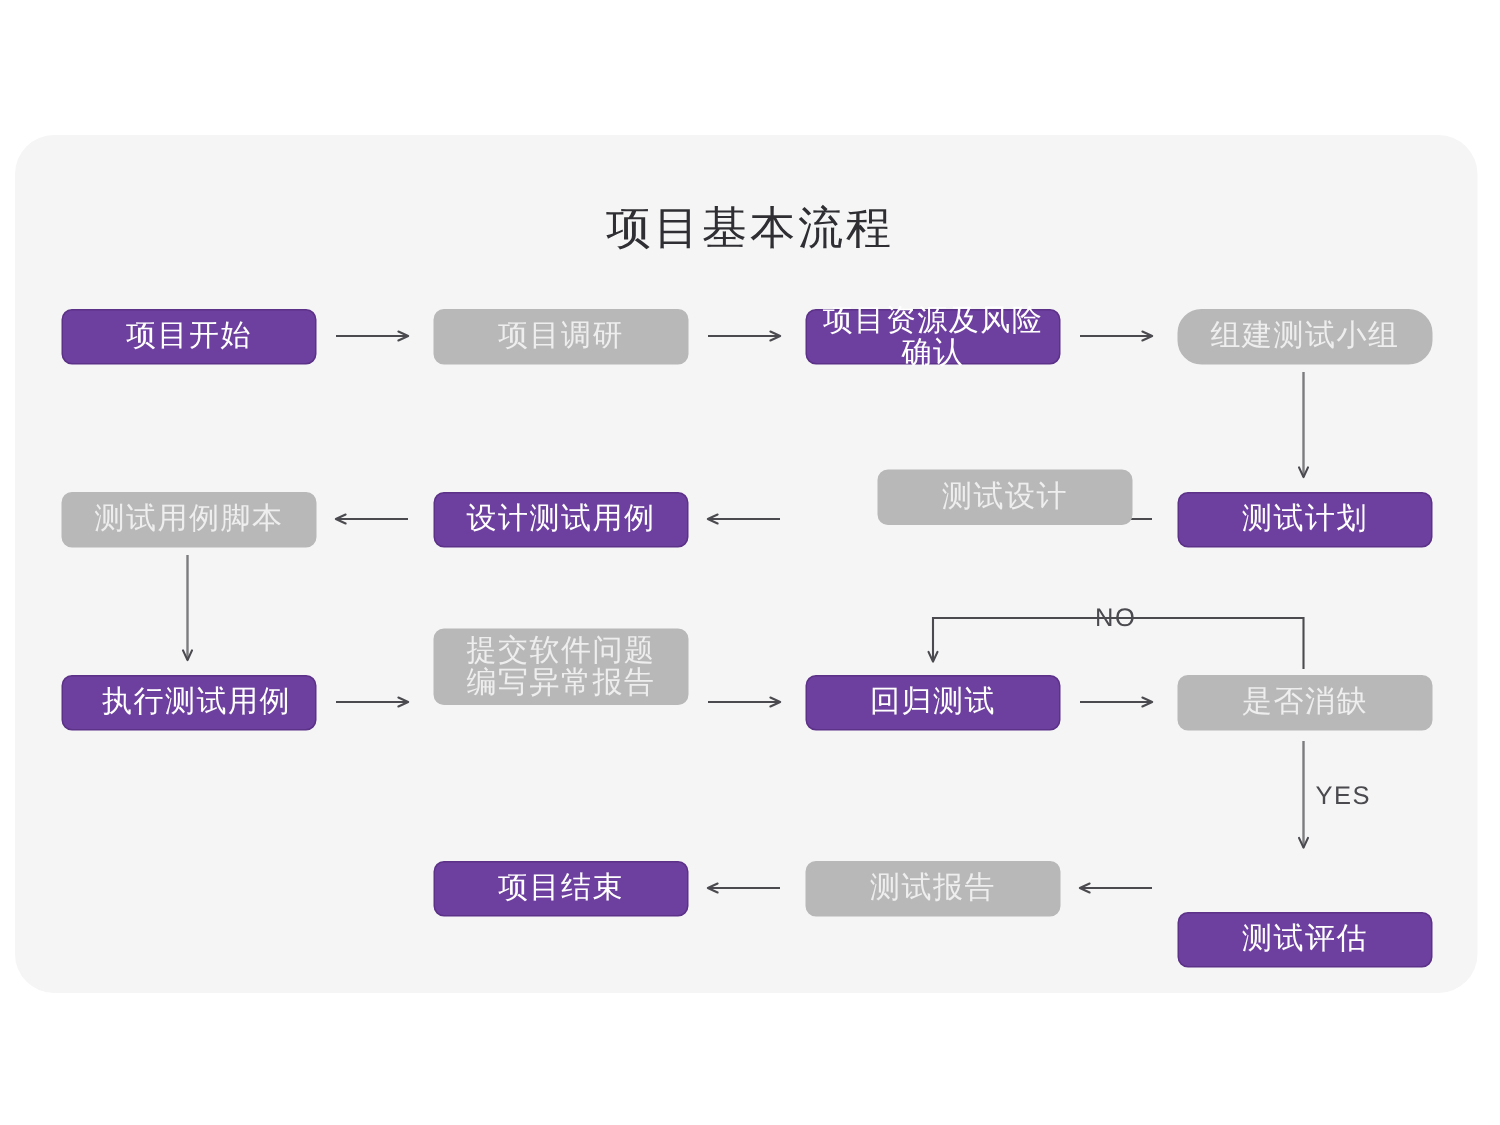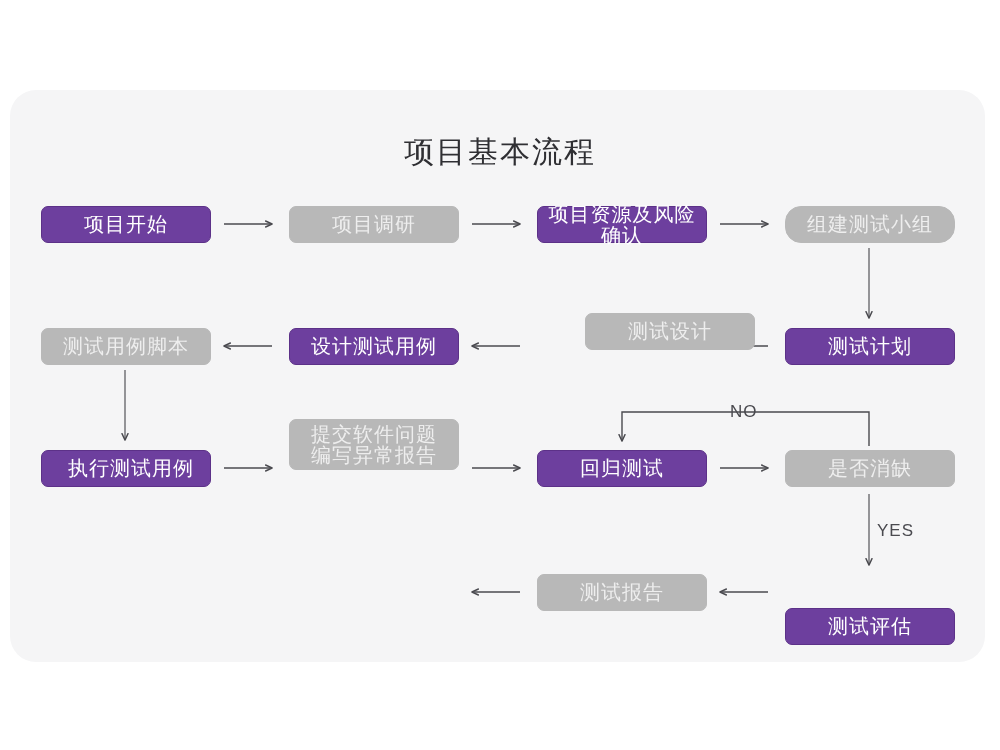--- a/index.html
+++ b/index.html
@@ -184,20 +184,23 @@
     <span class="label">提交软件问题
 编写异常报告</span>
   </div>
   <div class="node purple" style="left:537px; top:450px; width:170px; height:37px;text-align:right;">
     <span class="label">回归测试</span>
   </div>
   <div class="node gray" style="left:785px; top:450px; width:170px; height:37px;">
     <span class="label">是否消缺</span>
   </div>
 
+  <div class="node purple" style="left:289px; top:574px; width:170px; height:37px;">
+    <span class="label">项目结束</span>
+  </div>
   <div class="node gray" style="left:537px; top:574px; width:170px; height:37px;">
     <span class="label">测试报告</span>
   </div>
   <div class="node purple" style="left:785px; top:608px; width:170px; height:37px;">
     <span class="label">测试评估</span>
   </div>
 
   <div class="edge-label" style="left:730px; top:402px;">NO</div>
   <div class="edge-label" style="left:877px; top:521px;">YES</div>
 

